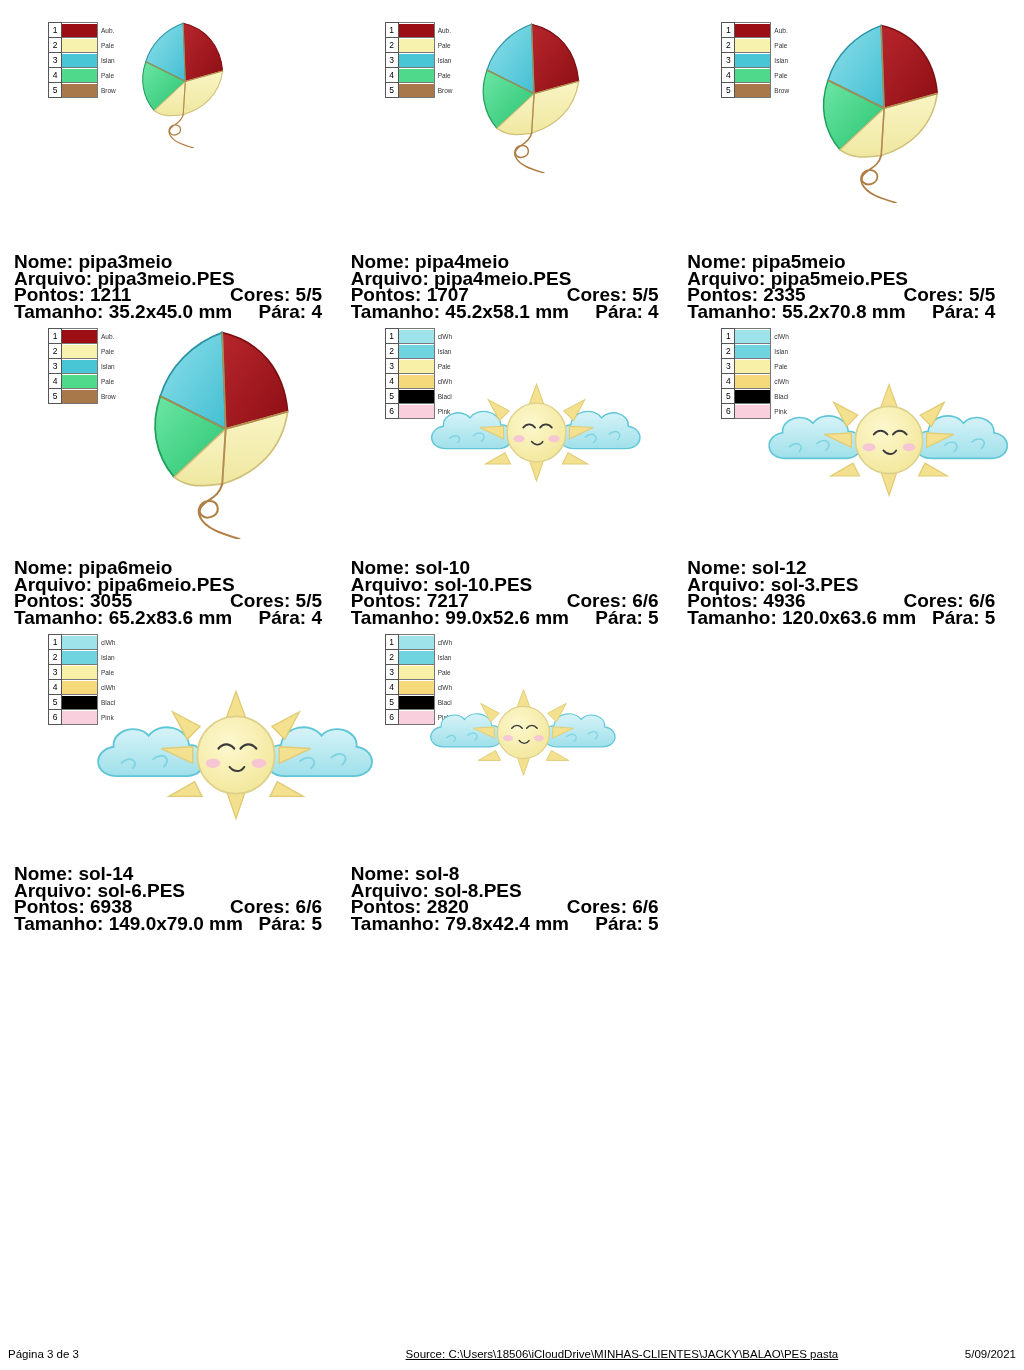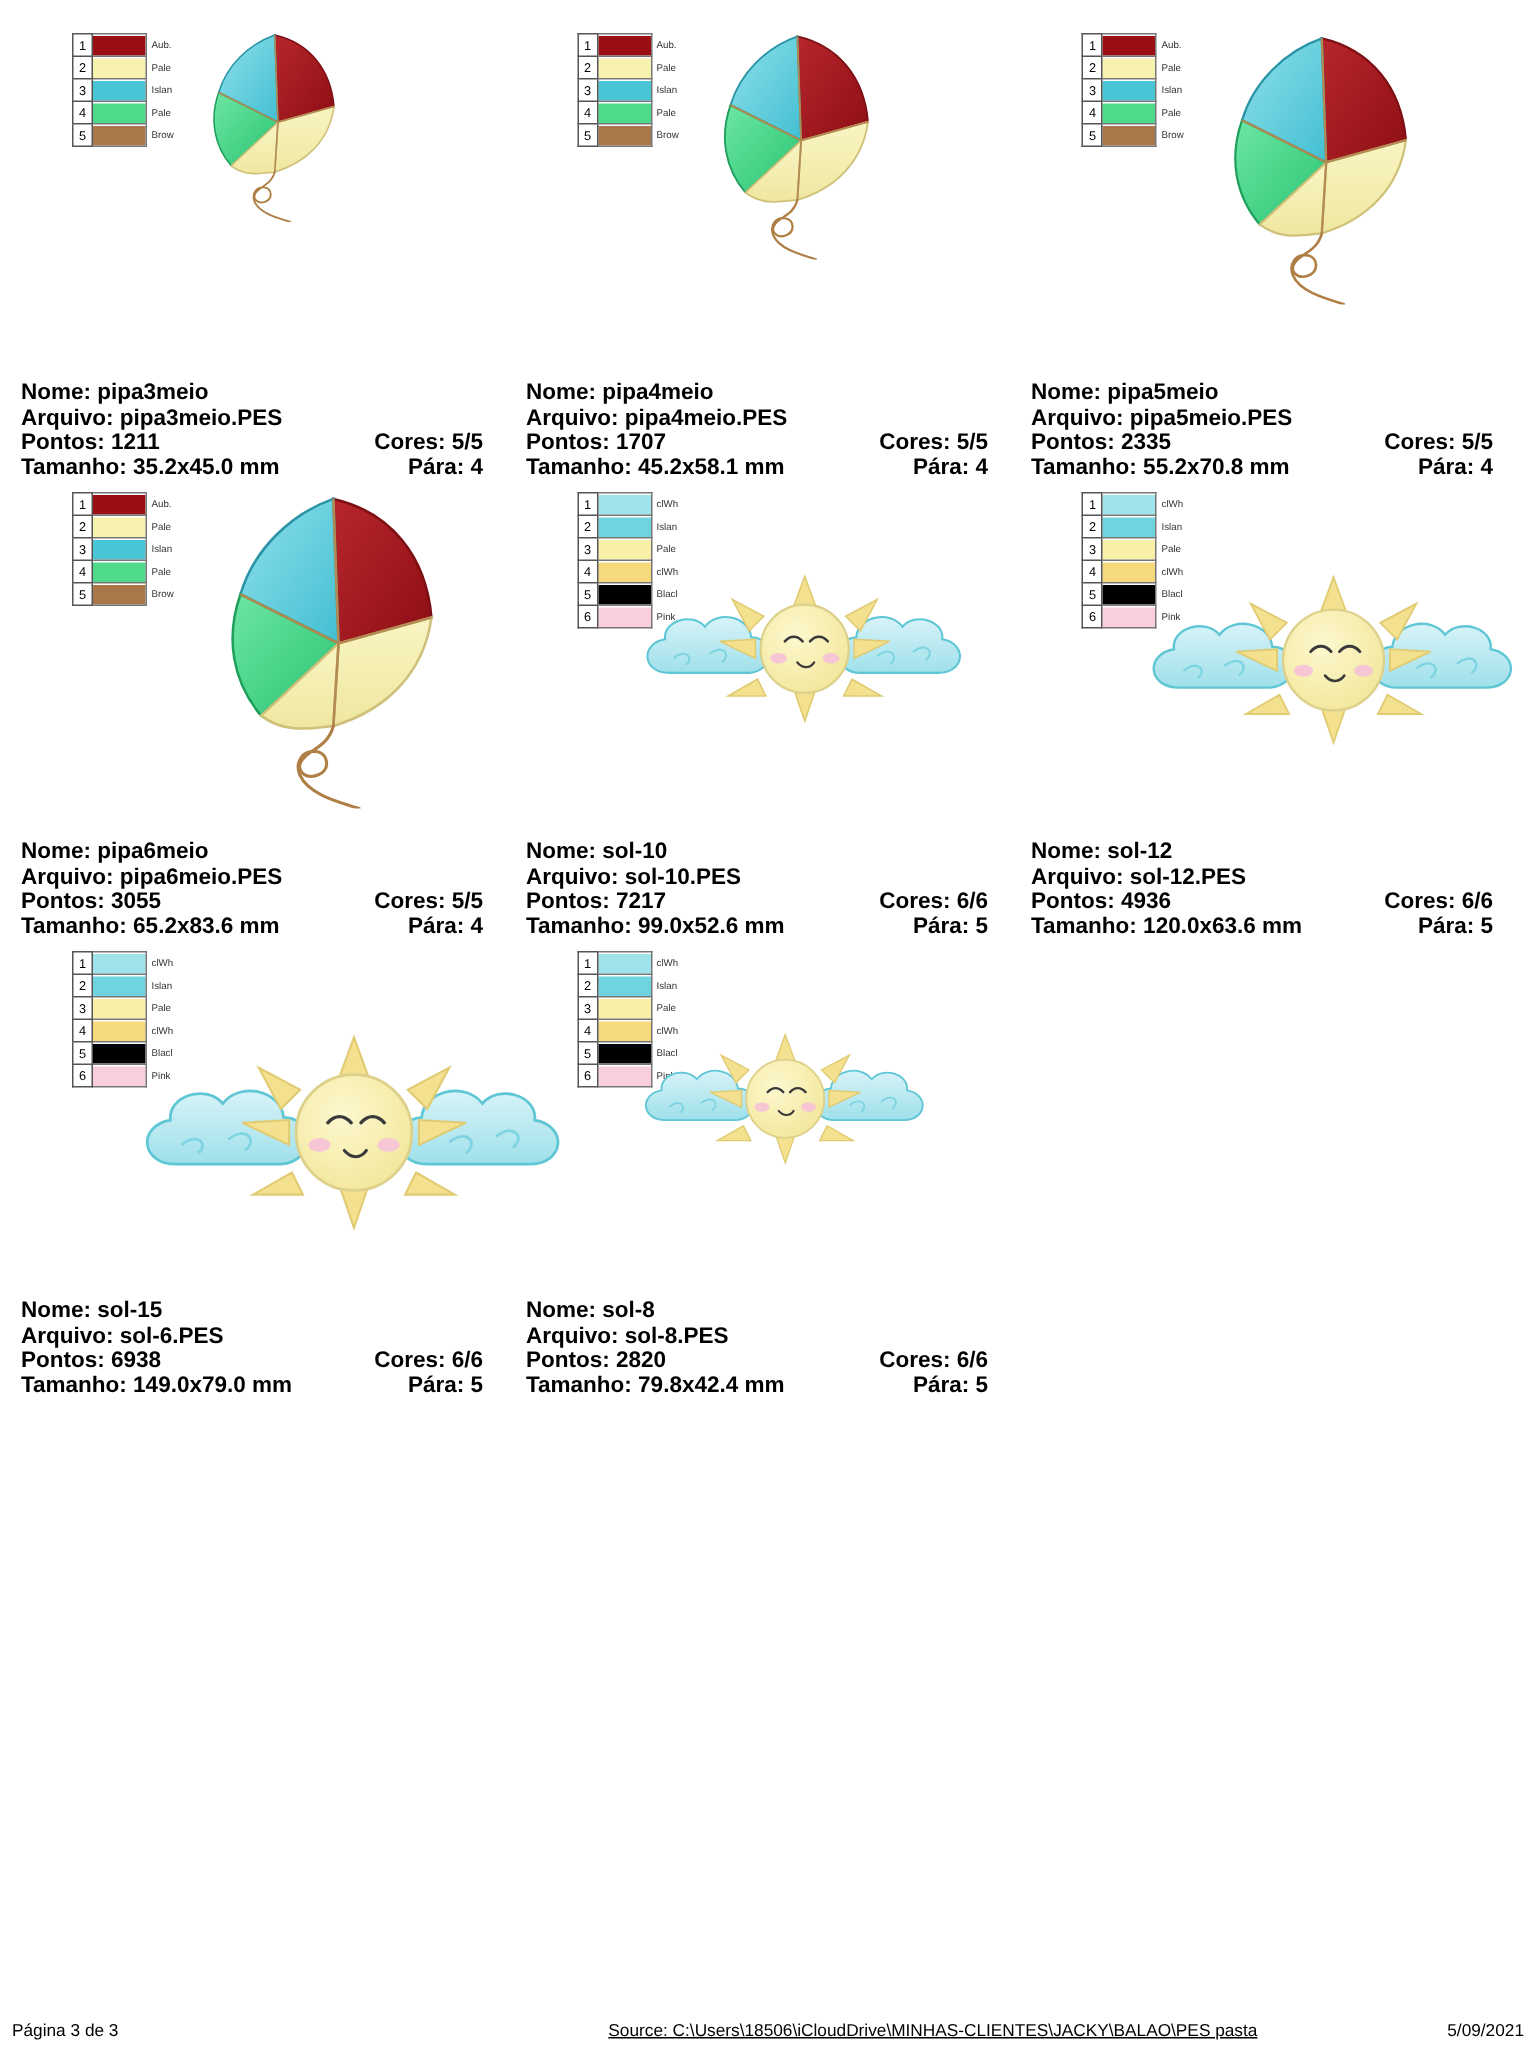--- a/index.html
+++ b/index.html
@@ -76,21 +76,21 @@
   .swatch { width: 100%; height: 13px; display: block; }
 
   
   .art { position: absolute; }
   .kite-art { left: 110px; top: 4px; }
   .sun-art  { left: 70px; top: 60px; }
 
   
   .info {
     position: relative;
-    font-size: 15px;
+    font-size: 19px;
     font-weight: bold;
     line-height: 16.5px;
     width: 330px;
   }
   .info .line { white-space: nowrap; }
   .info .two {
     display: flex;
     justify-content: space-between;
     width: 308px;
   }
@@ -749,21 +749,21 @@
     <path d="M158 88 C163 94 170 94 174 88" fill="none" stroke="#3a3a3a" stroke-width="2.2" stroke-linecap="round"></path>
   </svg></div>
     </div>
     <div class="info">
       <div class="line">
         <span>Nome:</span>
         <span>sol-12</span>
       </div>
       <div class="line">
         <span>Arquivo:</span>
-        <span>sol-12.PES</span>
+        <span>sol-3.PES</span>
       </div>
       <div class="two">
         <span>
           <span>Pontos:</span>
           <span>4936</span>
         </span>
         <span>
           <span>Cores:</span>
           <span>6/6</span>
         </span>
@@ -869,21 +869,21 @@
     <path d="M146 68 C151 62 158 62 163 68" fill="none" stroke="#3a3a3a" stroke-width="2.4" stroke-linecap="round"></path>
     <path d="M170 68 C175 62 182 62 187 68" fill="none" stroke="#3a3a3a" stroke-width="2.4" stroke-linecap="round"></path>
     <ellipse cx="140" cy="84" rx="8" ry="5" fill="#f6c6d5"></ellipse>
     <ellipse cx="190" cy="84" rx="8" ry="5" fill="#f6c6d5"></ellipse>
     <path d="M158 88 C163 94 170 94 174 88" fill="none" stroke="#3a3a3a" stroke-width="2.2" stroke-linecap="round"></path>
   </svg></div>
     </div>
     <div class="info">
       <div class="line">
         <span>Nome:</span>
-        <span>sol-15</span>
+        <span>sol-14</span>
       </div>
       <div class="line">
         <span>Arquivo:</span>
         <span>sol-6.PES</span>
       </div>
       <div class="two">
         <span>
           <span>Pontos:</span>
           <span>6938</span>
         </span>

